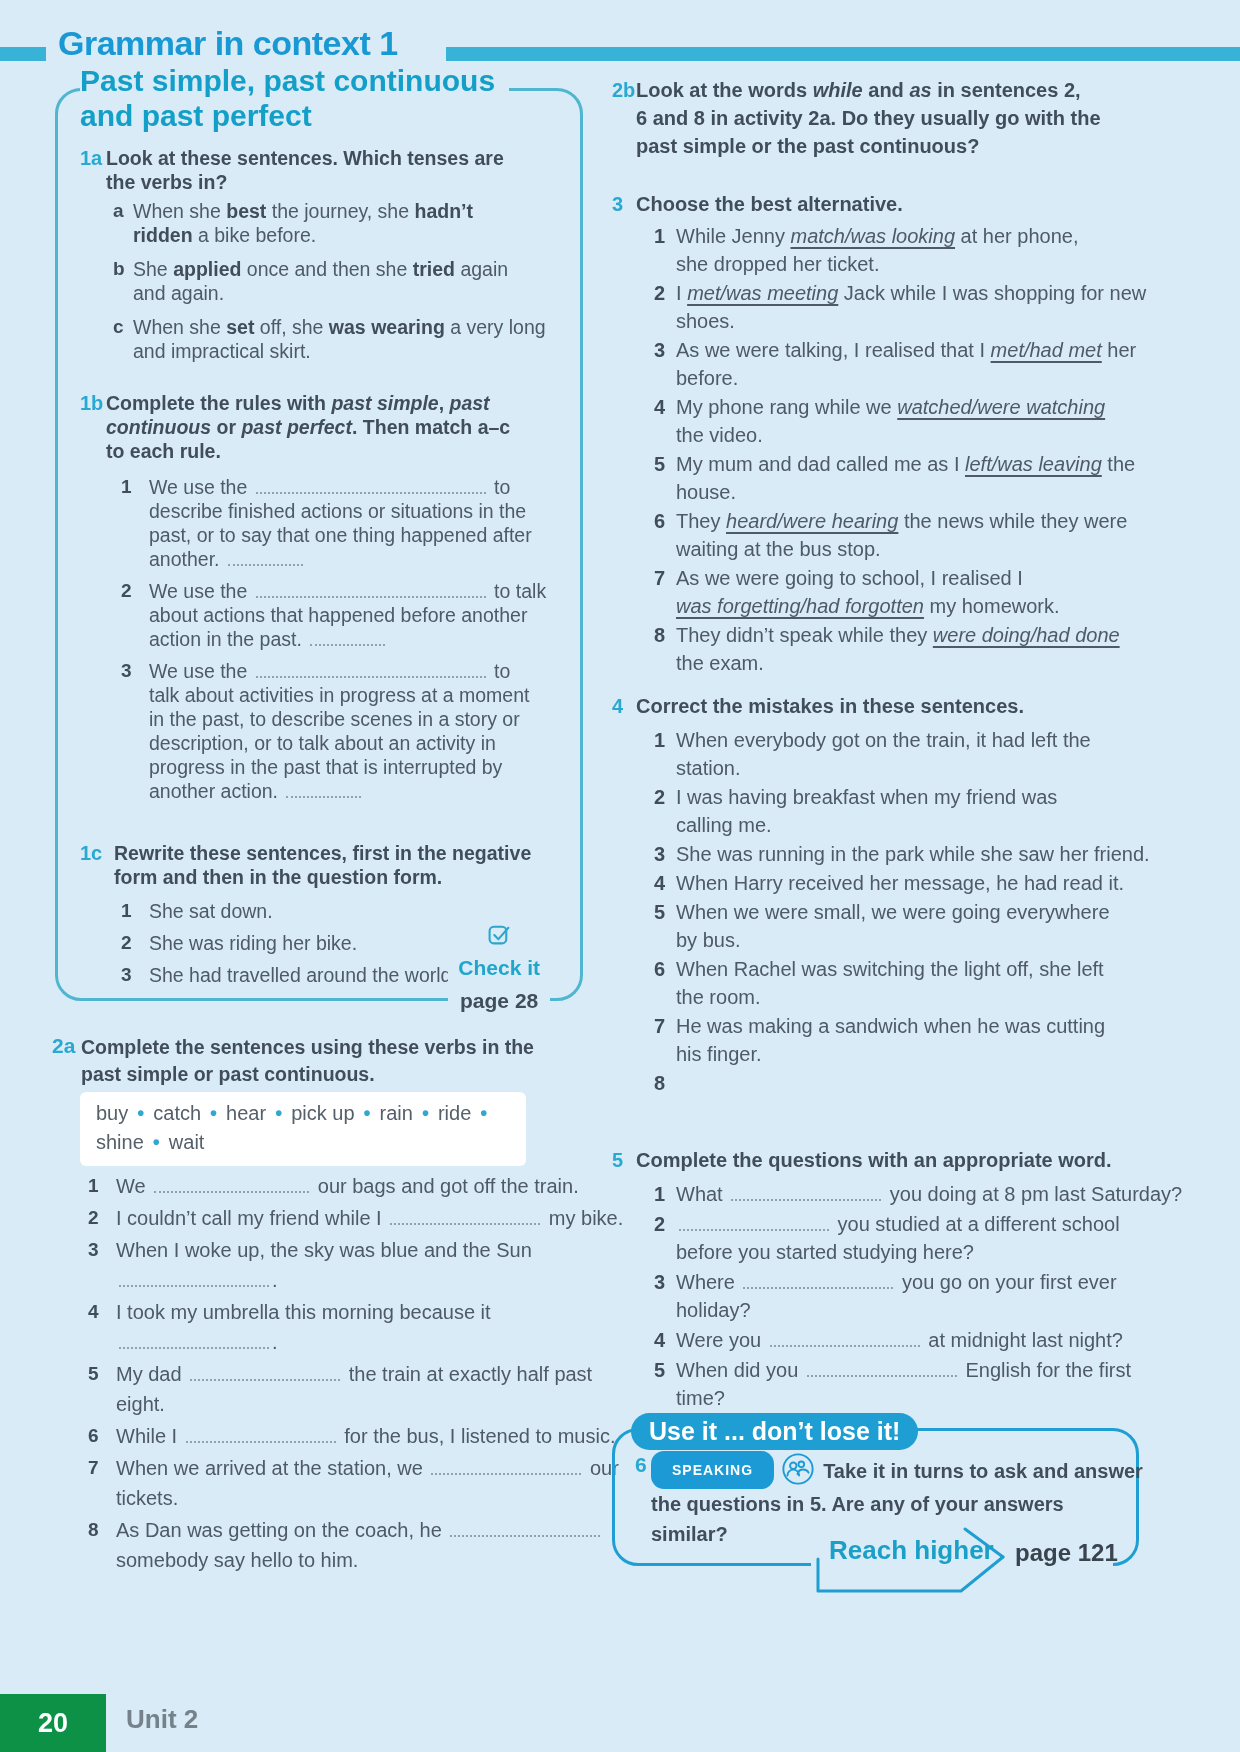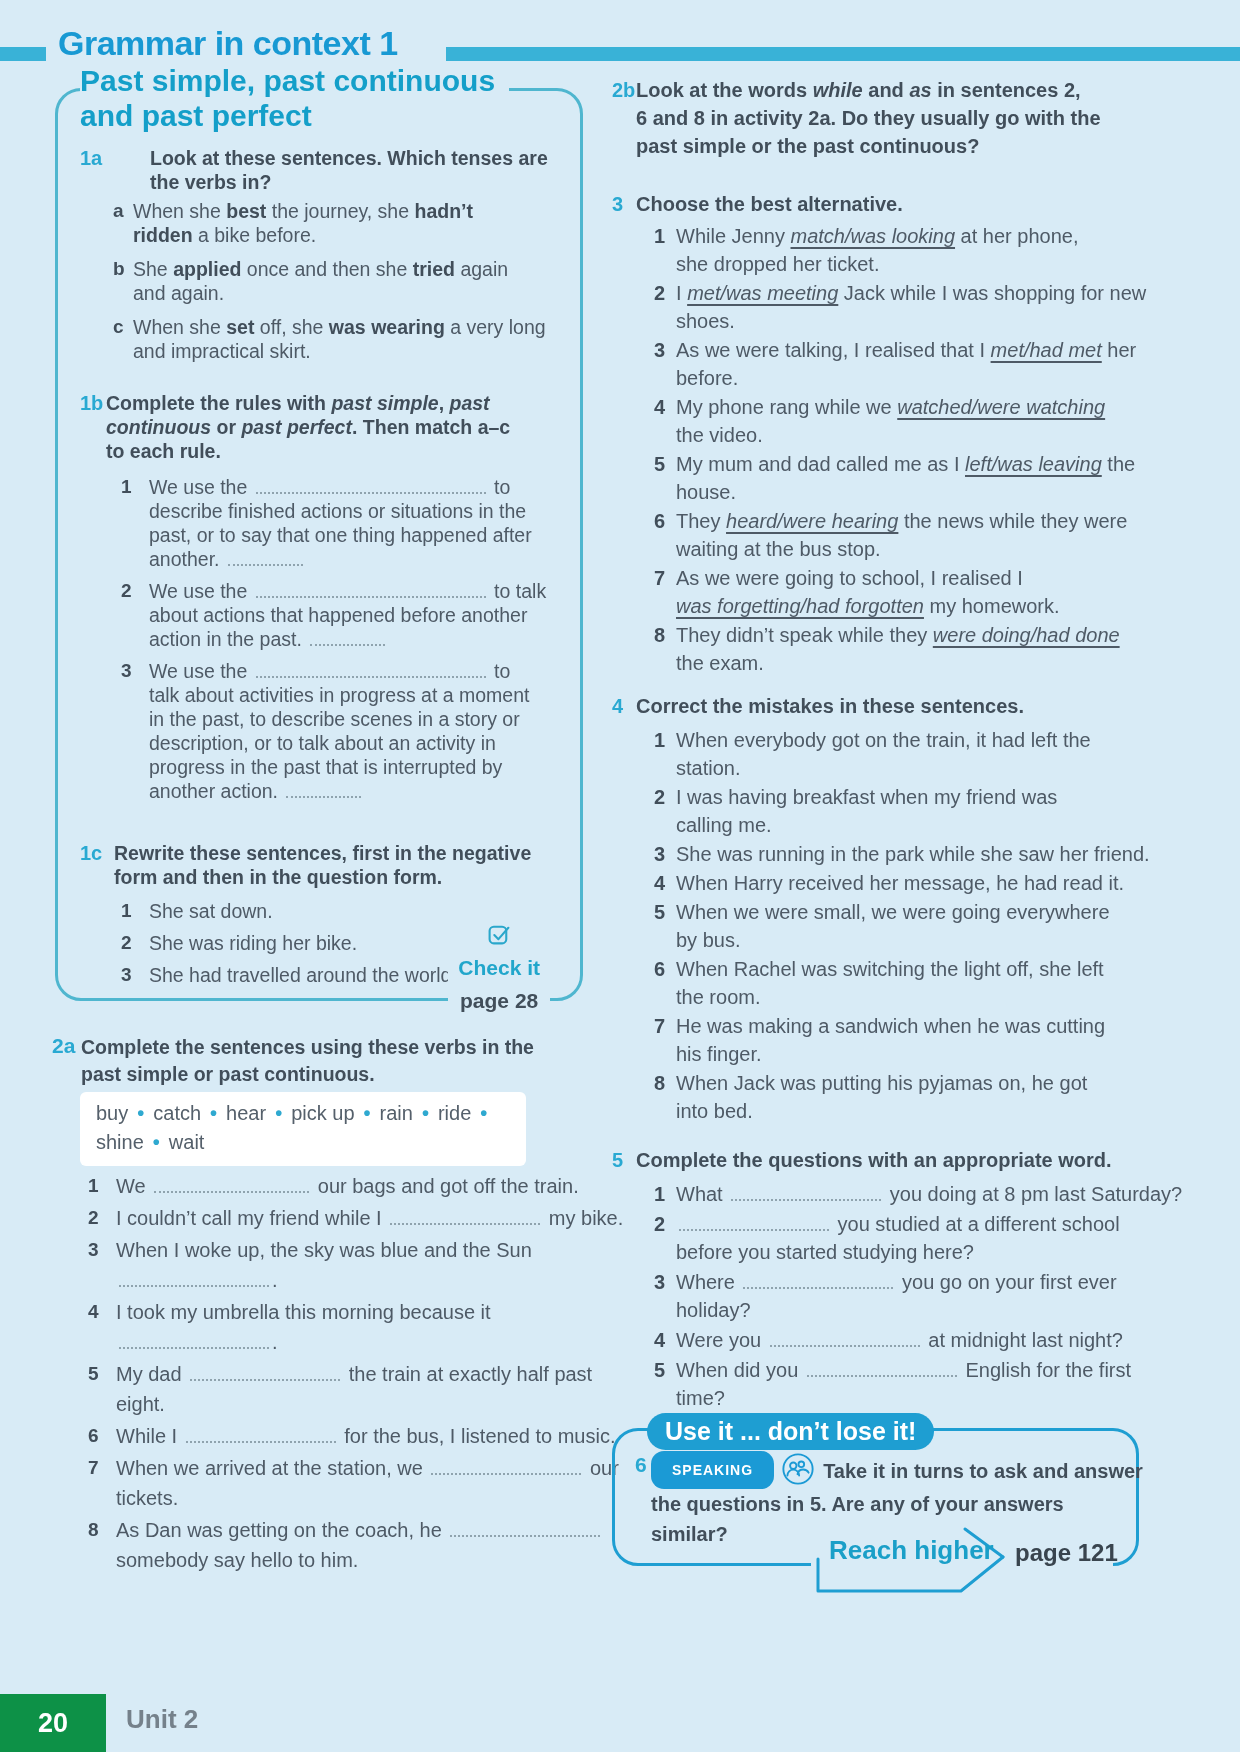--- a/index.html
+++ b/index.html
@@ -35,21 +35,21 @@
   .ht{font-weight:bold;color:var(--ink-bold);font-size:19.5px;line-height:24px;white-space:nowrap;}
   .abs{position:absolute;}
   .items .li{display:flex;}
   .items .num{flex:none;font-weight:bold;color:var(--ink-bold);font-size:19px;line-height:24px;}
   .items .txt{font-size:19.5px;line-height:24px;color:var(--ink);white-space:nowrap;}
   .b{font-weight:bold;color:var(--ink-bold);}
   .i{font-style:italic;}
   .u{text-decoration:underline;text-underline-offset:4px;text-decoration-thickness:1.5px;}
   .blank{display:inline-block;height:0.85em;border-bottom:2px dotted var(--blankline);margin:0 3px;}
   
-  .in1a{top:55px;left:22px;gap:44px;}
+  .in1a{top:55px;left:22px;}
   .in1a-items{top:108px;left:55px;} .in1a-items .num{width:20px;} .in1a-items .li{margin-bottom:10px;}
   .in1b{top:300px;left:22px;}
   .in1b-rules{top:384px;left:63px;} .in1b-rules .num{width:28px;} .in1b-rules .li{margin-bottom:8px;}
   .in1c{top:750px;left:22px;gap:8px;}
   .in1c-items{top:808px;left:63px;} .in1c-items .num{width:28px;} .in1c-items .li{margin-bottom:8px;}
   .gbox .lab{width:26px;}
   .check{position:absolute;right:30px;bottom:-15px;background:var(--bg);padding:0 10px;display:flex;align-items:center;gap:9px;white-space:nowrap;flex-direction:column;}
   .check .ck-label{font-size:21px;font-weight:bold;color:#21a6cb;}
   .check .ck-page{font-size:21px;font-weight:bold;color:var(--ink-bold);}
   
@@ -65,21 +65,21 @@
   .rsec .lab{width:24px;font-size:20px;line-height:28px;}
   .rsec .ht{font-size:20px;line-height:28px;}
   .ritems .num{width:22px;font-size:20px;line-height:28px;}
   .ritems .txt{font-size:20px;line-height:28px;}
   .ritems{margin-left:42px;}
   .s3-items .li{margin-bottom:1px;}
   .s4-items .li{margin-bottom:1px;}
   .s5-items .li{margin-bottom:2px;}
   
   .ubox{position:absolute;left:612px;top:1428px;width:521px;height:132px;border:3px solid var(--ubox);border-radius:26px;}
-  .ubox-pill{position:absolute;left:32px;top:-18px;height:37px;line-height:37px;padding:0 18px;border-radius:19px;
+  .ubox-pill{position:absolute;left:16px;top:-18px;height:37px;line-height:37px;padding:0 18px;border-radius:19px;
     background:var(--ubox);color:#ffffff;font-size:25px;font-weight:bold;white-space:nowrap;}
   .ubox-num{position:absolute;left:20px;top:22px;font-size:21px;font-weight:bold;color:var(--label);}
   .ubox-content{position:absolute;left:36px;top:20px;font-size:20px;font-weight:bold;color:var(--ink-bold);line-height:30px;white-space:nowrap;}
   .spk-badge{display:inline-block;background:var(--badge);color:#ffffff;font-size:14px;font-weight:bold;
     letter-spacing:1px;padding:4px 21px;border-radius:13px;vertical-align:3px;margin-right:7px;}
   .spk-icon{vertical-align:-8px;margin-right:8px;}
   .ubox-mask{position:absolute;left:196px;top:124px;width:302px;height:12px;background:var(--bg);}
   .reach-svg{position:absolute;left:194px;top:92px;overflow:visible;}
   .reach-label{position:absolute;left:214px;top:104px;font-size:26px;font-weight:bold;color:var(--reach);white-space:nowrap;}
   .reach-page{position:absolute;left:400px;top:108px;font-size:24px;font-weight:bold;color:#39444e;white-space:nowrap;}
@@ -282,21 +282,20 @@
         <div class="li">
           <span class="num">6</span>
           <div class="txt">When Rachel was switching the light off, she left<br>the room.</div>
         </div>
         <div class="li">
           <span class="num">7</span>
           <div class="txt">He was making a sandwich when he was cutting<br>his finger.</div>
         </div>
         <div class="li">
           <span class="num">8</span>
-          <div class="txt">When Jack was putting his pyjamas on, he got<br>into bed.</div>
         </div>
       </div>
   </div>
 
   <div class="rsec" style="top:1146px;">
     <div class="act-h">
       <span class="lab">5</span>
       <div class="ht">Complete the questions with an appropriate word.</div>
     </div>
     <div class="items ritems s5-items" style="margin-top:6px;">

